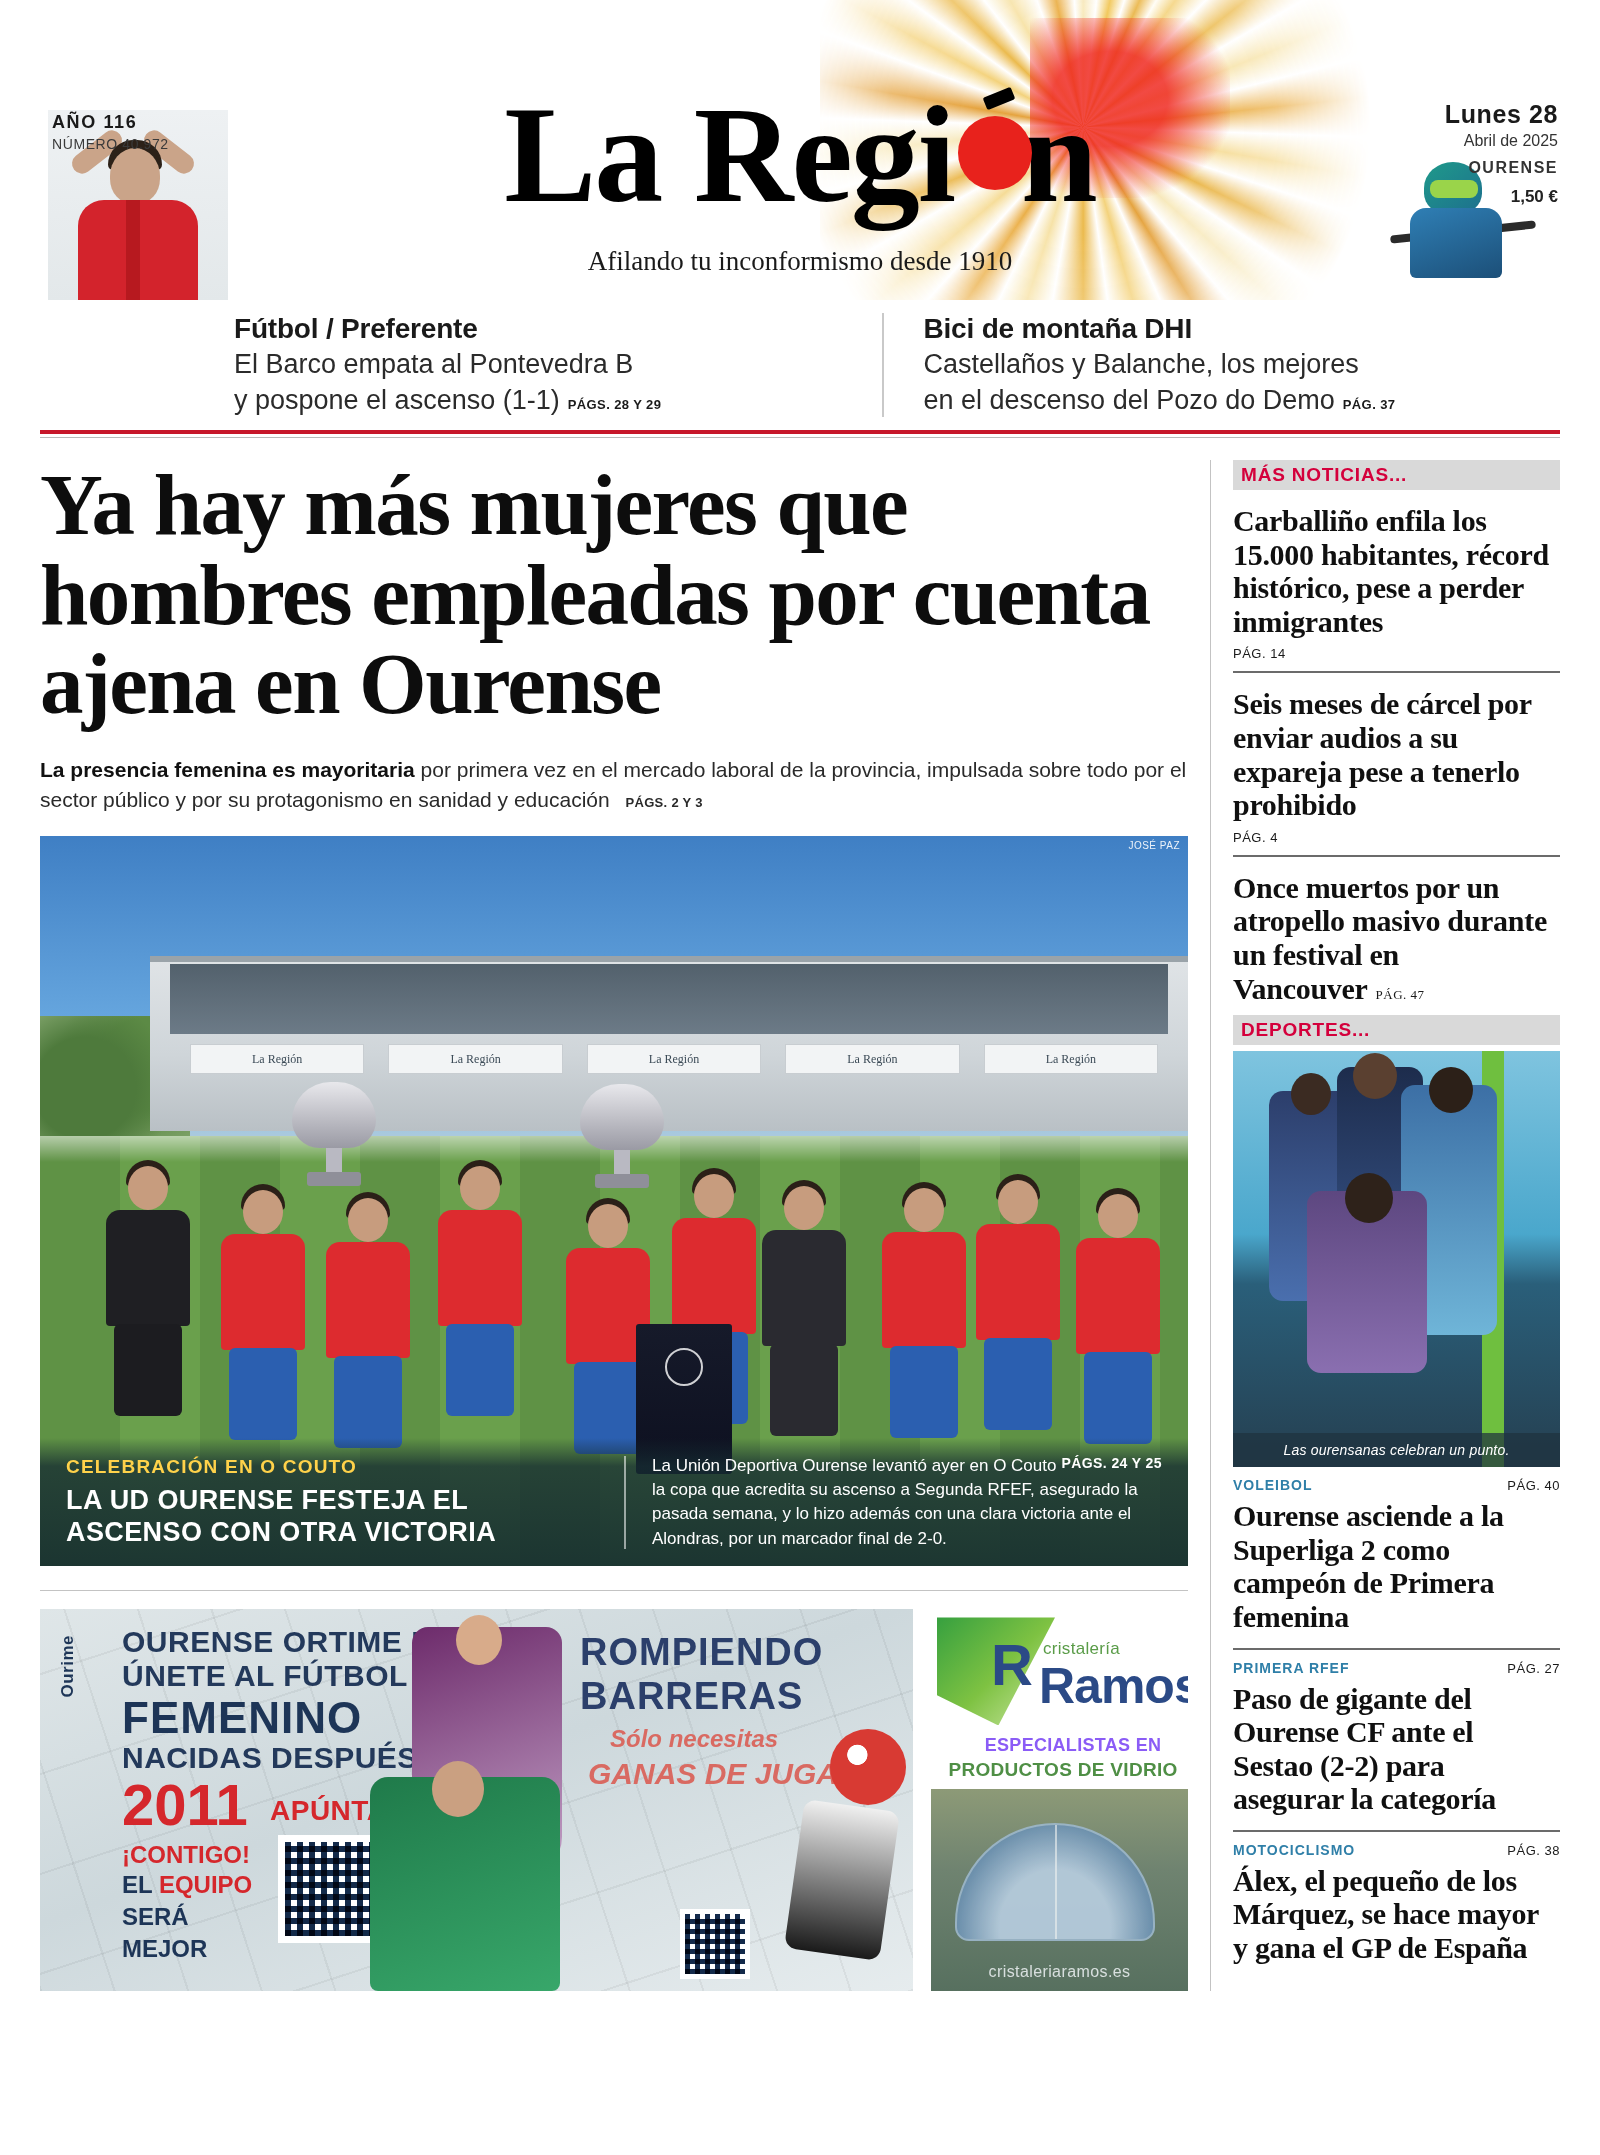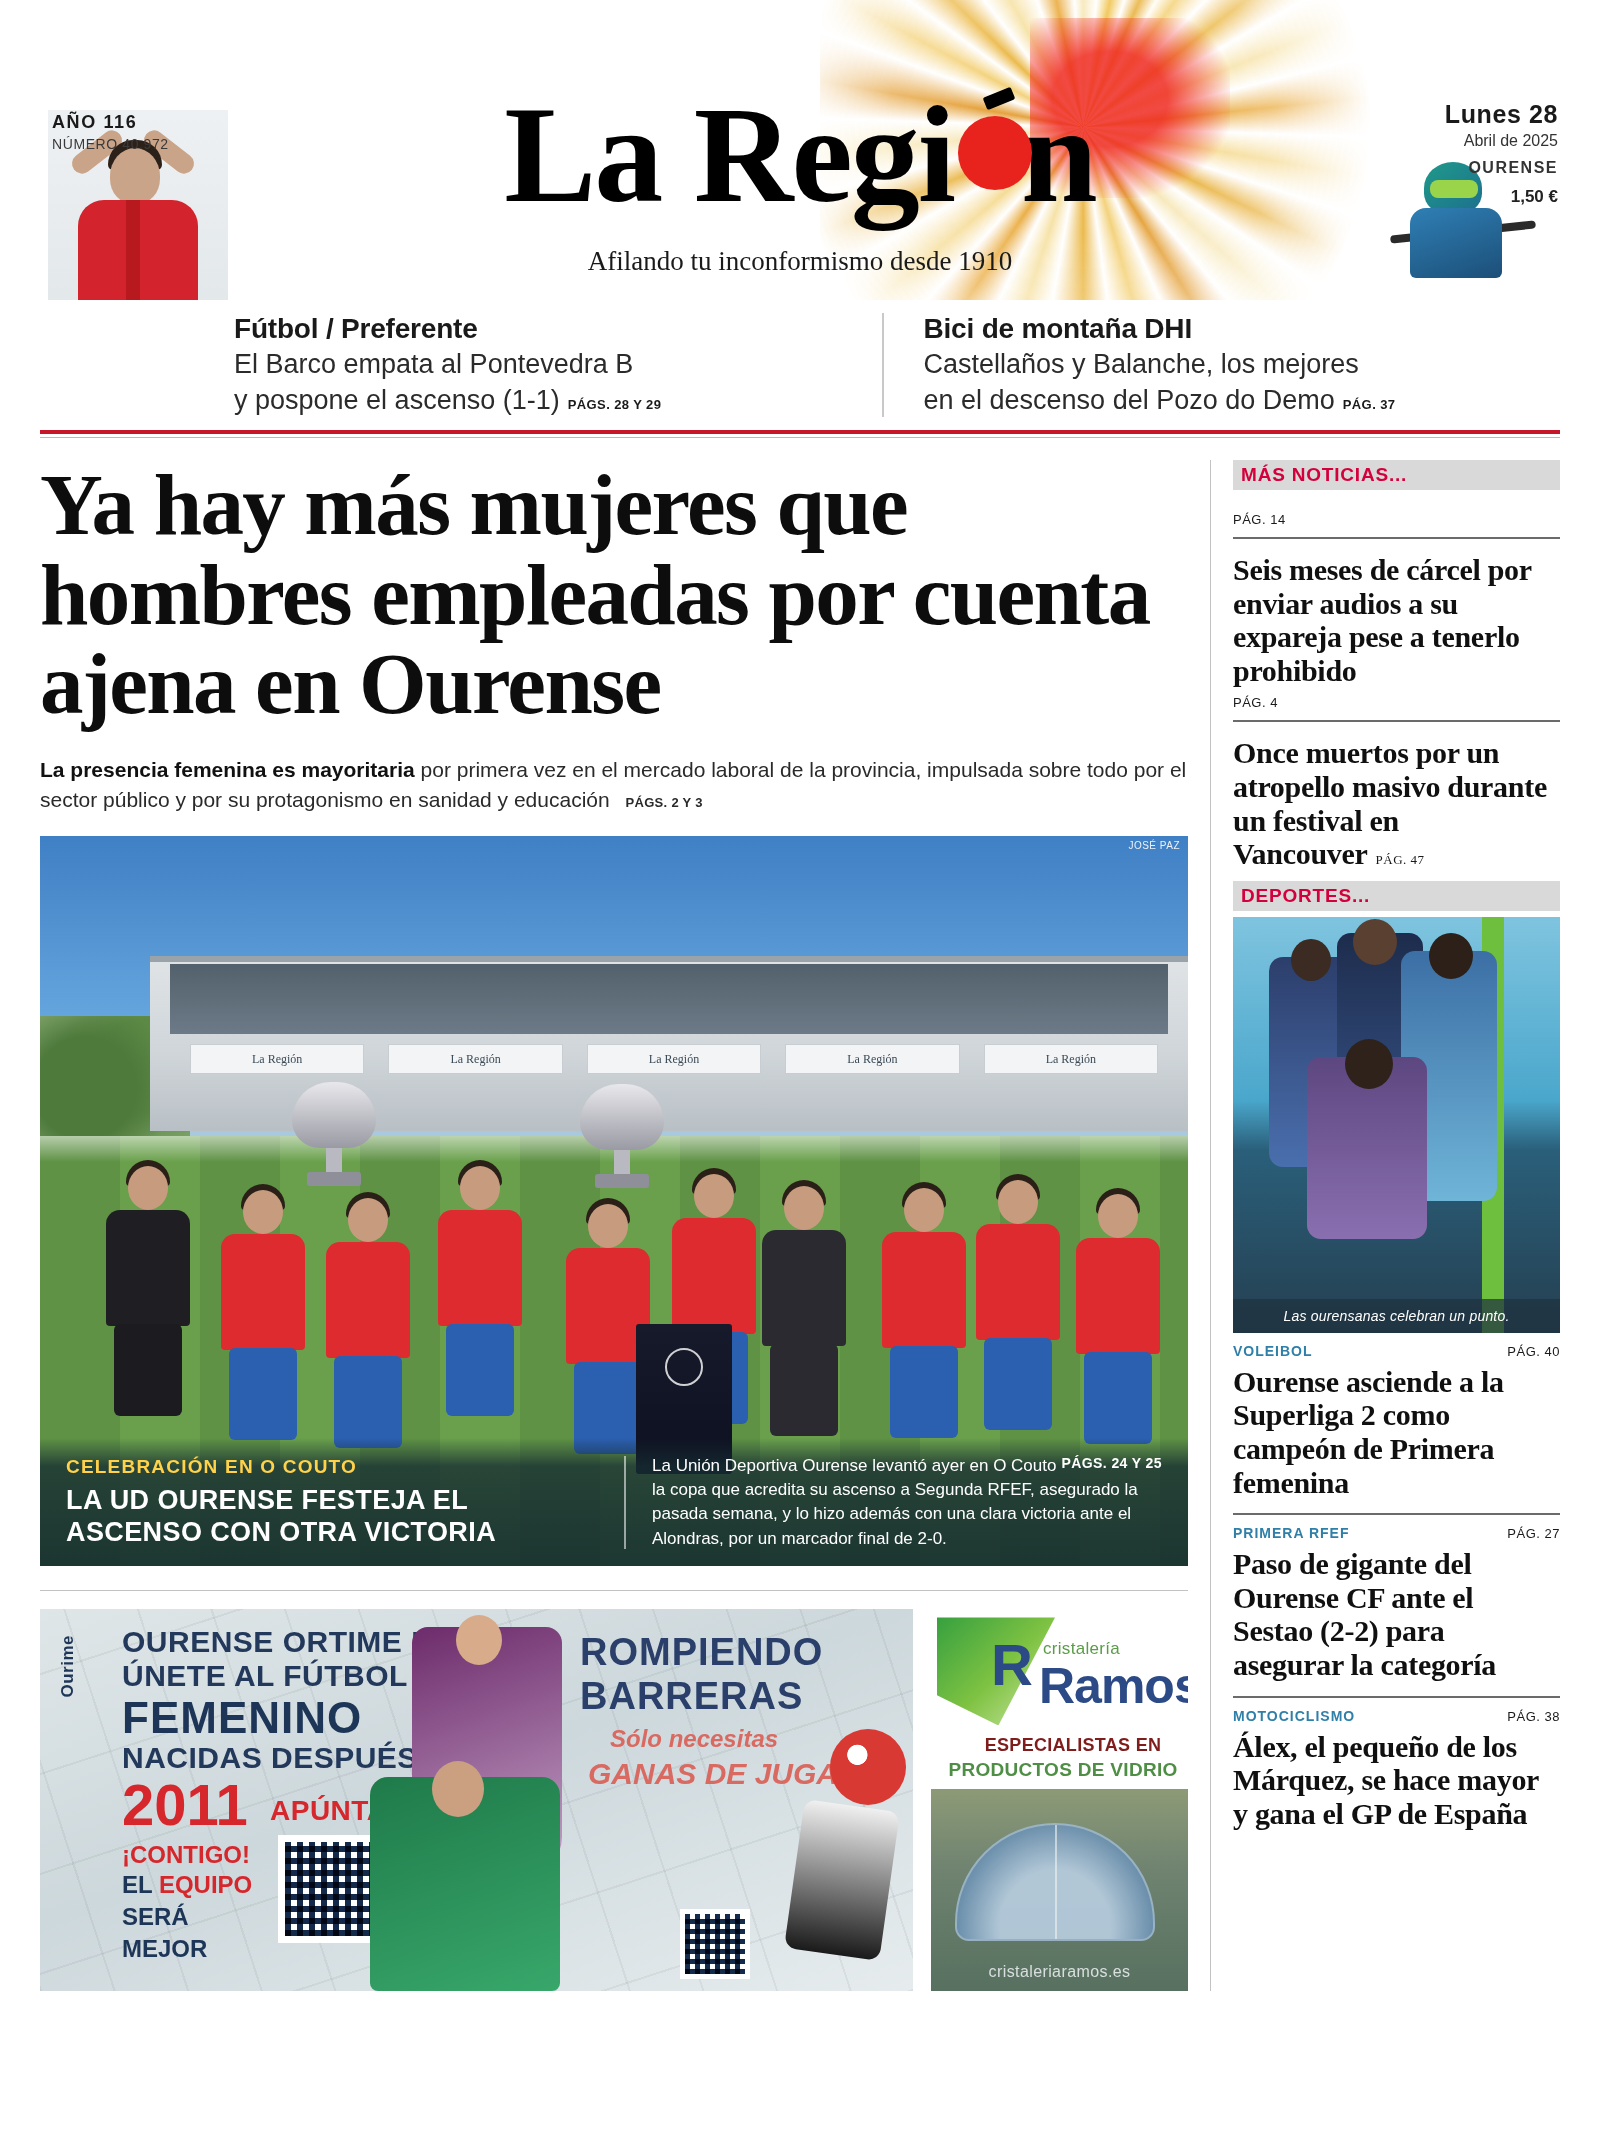--- a/index.html
+++ b/index.html
@@ -271,21 +271,21 @@
     background: linear-gradient(135deg,#36a03f 0%, #7ec242 52%, #cfe8a8 100%);
     clip-path: polygon(0 0, 100% 0, 52% 100%, 0 72%);
   }
   .ad-ramos .rbig {
     position: absolute; left: 60px; top: 22px; font-size: 58px; font-weight: 700;
     color: #2b4a86; font-family: "Liberation Sans", sans-serif;
   }
   .ad-ramos .rcrist { position: absolute; left: 112px; top: 30px; font-size: 17px; color: #5a9c48; letter-spacing: .3px; }
   .ad-ramos .rname { position: absolute; left: 108px; top: 48px; font-size: 50px; font-weight: 700; color: #2b4a86; letter-spacing: -1px; }
   .ad-ramos .spec1 { position: absolute; left: 26px; top: 126px; width: 232px; text-align: center;
-    font-size: 18px; font-weight: 700; color: #7f1d1d; letter-spacing: .3px; }
+    font-size: 18px; font-weight: 700; color: #8b5cf6; letter-spacing: .3px; }
   .ad-ramos .spec2 { position: absolute; left: 4px; top: 150px; width: 256px; text-align: center;
     font-size: 19px; font-weight: 700; color: #4f8f45; letter-spacing: .3px; }
   .ad-ramos .photo {
     position: absolute; left: 0; right: 0; top: 180px; bottom: 0;
     background: linear-gradient(180deg,#8d9a77 0%, #6f8370 40%, #57705f 100%);
   }
   .ad-ramos .dome {
     position: absolute; left: 24px; top: 34px; width: 200px; height: 118px;
     background: radial-gradient(ellipse at 50% 90%, #b9cfe2 0 40%, #6e93b4 70%, #4d6f90 100%);
     border-radius: 100px 100px 14px 14px; border: 2px solid #9db8cc; opacity: .9;
@@ -559,20 +559,21 @@
         </div>
       </div>
     </div>
   </div>
 
   <div class="col-side">
 
     <div class="sec-head">MÁS NOTICIAS...</div>
 
     <div class="side-item">
+      <div class="side-hl">Carballiño enfila los 15.000 habitantes, récord histórico, pese a perder inmigrantes</div>
       <div class="side-pg">PÁG. 14</div>
     </div>
 
     <div class="side-item">
       <div class="side-hl">Seis meses de cárcel por enviar audios a su expareja pese a tenerlo prohibido</div>
       <div class="side-pg">PÁG. 4</div>
     </div>
 
     <div class="side-item">
       <div class="side-hl"><span>Once muertos por un atropello masivo durante un festival en Vancouver</span><span class="side-pg inline">PÁG. 47</span></div>

